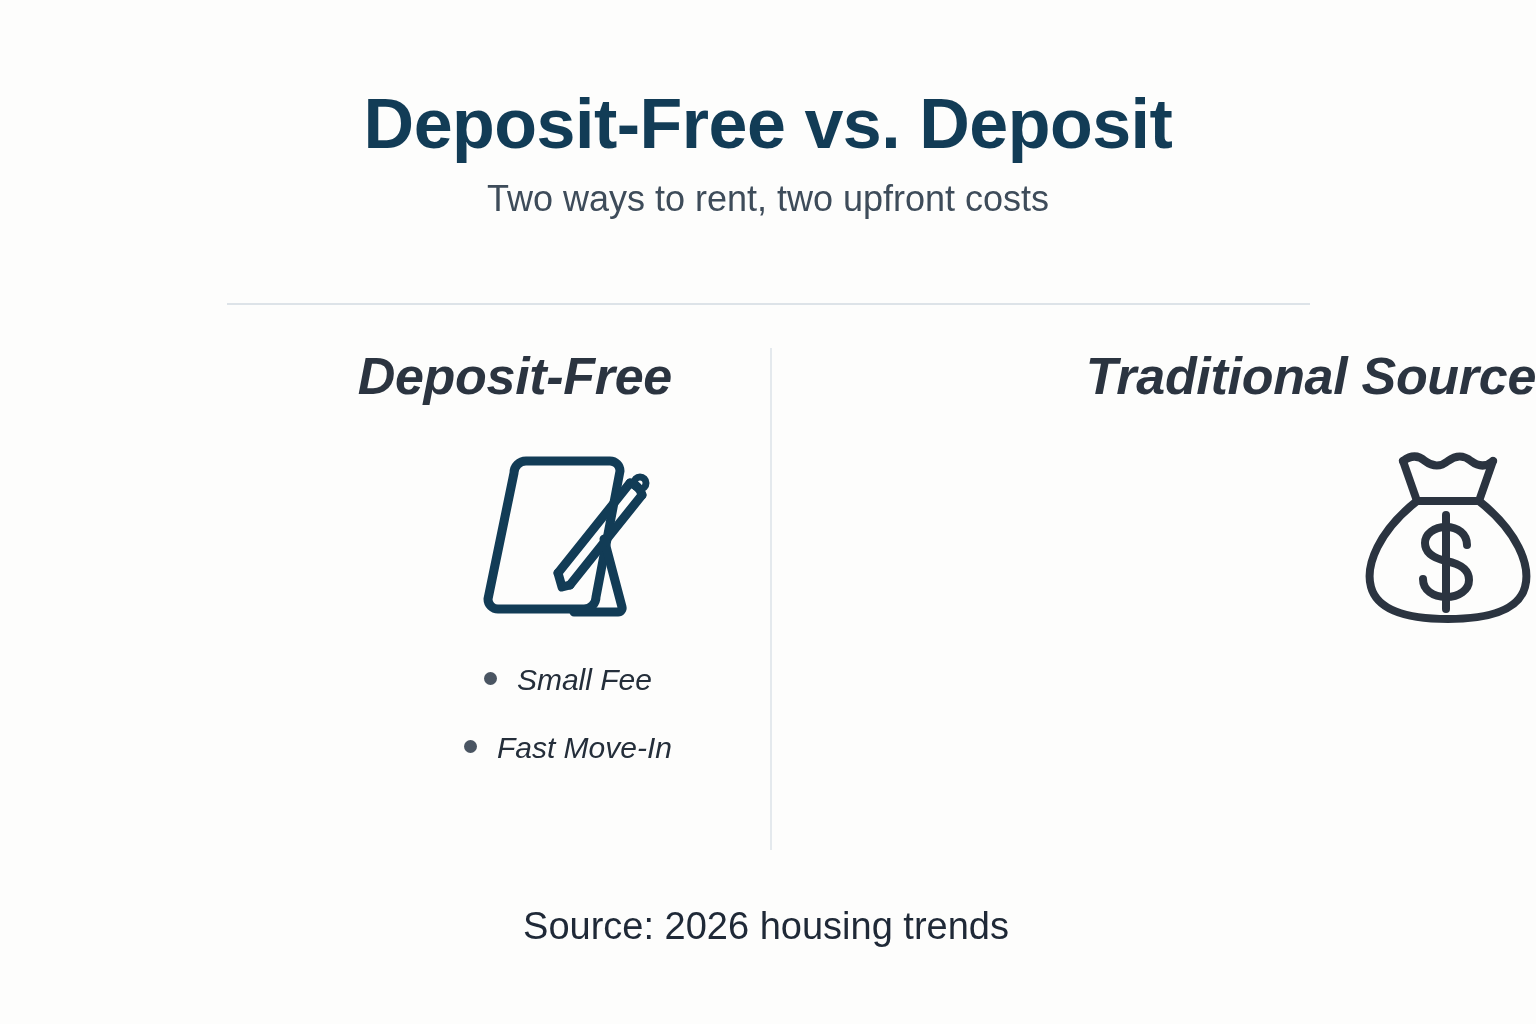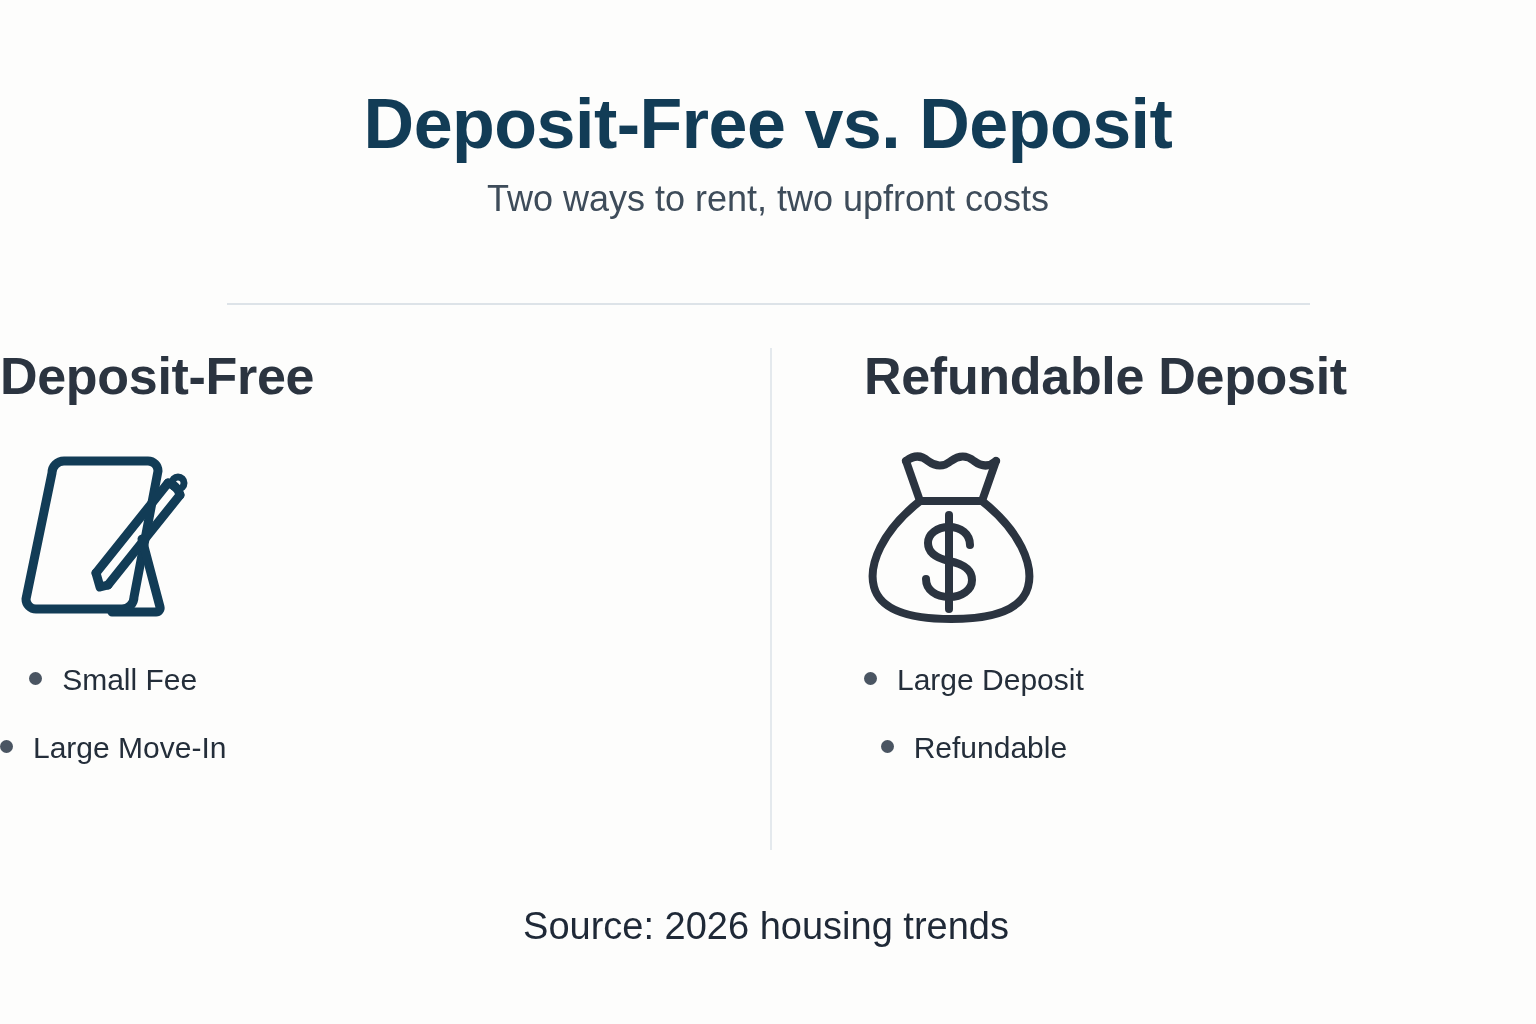--- a/index.html
+++ b/index.html
@@ -70,22 +70,23 @@
     position: absolute;
     top: 348px;
     left: 0;
     width: 1536px;
     display: flex;
   }
   .column {
     width: 768px;
     display: flex;
     flex-direction: column;
-    align-items: flex-start;
+    align-items: flex-end;
     box-sizing: border-box;
+    font-style: italic;
   }
   .col-left  { padding-right: 96px; }
   .col-right { padding-left:  96px; }
 
   .col-title {
     margin: 0;
     font-size: 52px;
     font-weight: 700;
     line-height: 1.1;
     color: #2b3440;
@@ -174,53 +175,45 @@
           <path d="M168 36 a16 16 0 0 1 12 12" stroke="#123c56" stroke-width="9" stroke-linecap="round" fill="none"></path>
           <circle cx="178" cy="36" r="6" stroke="#123c56" stroke-width="7" fill="none"></circle>
         </svg>
       </div>
 
       <ul class="bullets">
         <li class="bullet">
           <span class="dot"></span><span>Small Fee</span>
         </li>
         <li class="bullet">
-          <span class="dot"></span><span>Large Move-In</span>
+          <span class="dot"></span><span>Fast Move-In</span>
         </li>
       </ul>
     </div>
 
     <div class="column col-right">
-      <h2 class="col-title">Refundable Deposit</h2>
+      <h2 class="col-title">Traditional Source</h2>
 
       <div class="icon-wrap">
         <svg width="175" height="180" viewBox="0 0 175 180" fill="none" aria-hidden="true">
 
           <path d="M42 14 q12 -9 22 0 q12 9 23 0 q12 -9 23 0 q12 9 22 0" stroke="#2b3440" stroke-width="8" stroke-linecap="round" stroke-linejoin="round" fill="none"></path>
 
           <path d="M42 14 L56 54" stroke="#2b3440" stroke-width="8" stroke-linecap="round"></path>
           <path d="M132 14 L118 54" stroke="#2b3440" stroke-width="8" stroke-linecap="round"></path>
 
           <path d="M56 54 H118" stroke="#2b3440" stroke-width="8" stroke-linecap="round"></path>
 
           <path d="M56 54 C18 84 4 118 10 140 C16 162 44 172 87 172 C130 172 158 162 164 140 C170 118 156 84 118 54 Z" stroke="#2b3440" stroke-width="8" stroke-linejoin="round" fill="none"></path>
 
           <path d="M106 98 c0 -11 -9 -18 -21 -18 c-12 0 -21 7 -21 16 c0 10 8 15 21 18 c14 3 23 8 23 19 c0 10 -10 17 -23 17 c-13 0 -23 -7 -23 -18" stroke="#2b3440" stroke-width="8" stroke-linecap="round" fill="none"></path>
 
           <path d="M85 68 L85 162" stroke="#2b3440" stroke-width="8" stroke-linecap="round"></path>
         </svg>
       </div>
 
-      <ul class="bullets">
-        <li class="bullet">
-          <span class="dot"></span><span>Large Deposit</span>
-        </li>
-        <li class="bullet">
-          <span class="dot"></span><span>Refundable</span>
-        </li>
-      </ul>
     </div>
 
   </div>
 
   <div class="source">Source: 2026 housing trends</div>
 
 </div>
 
 </body></html>

